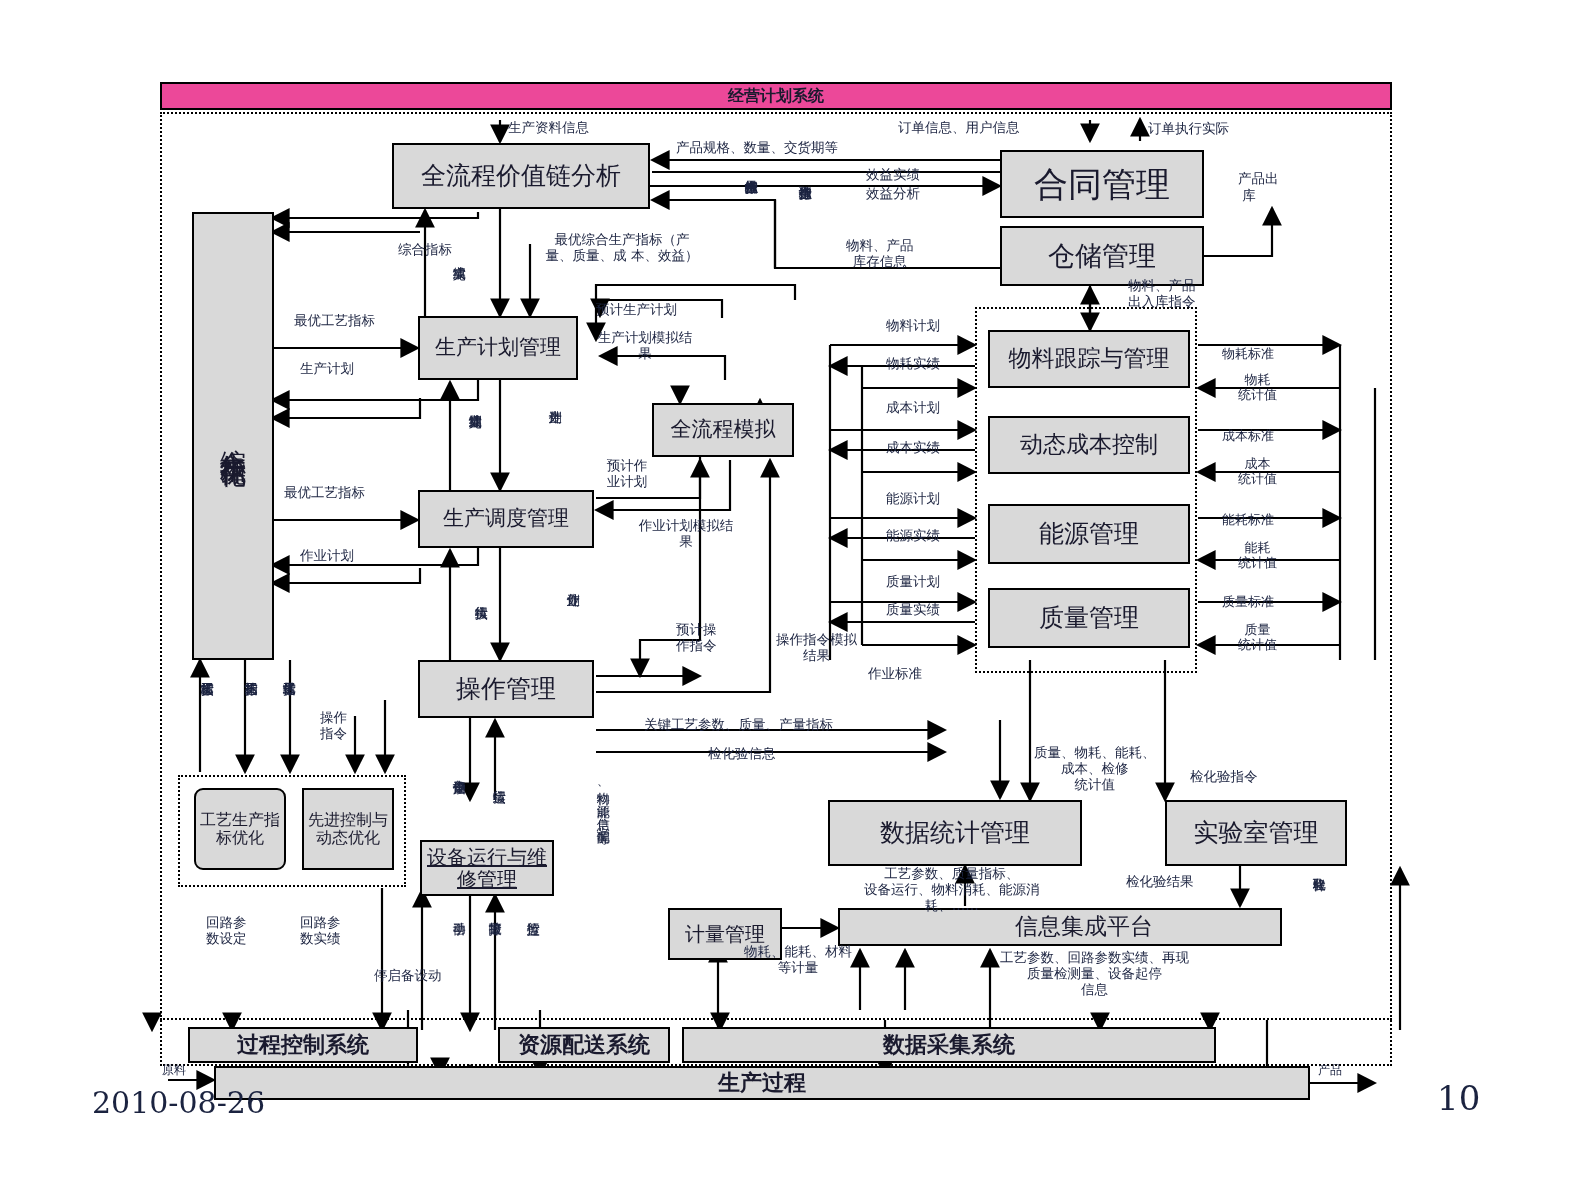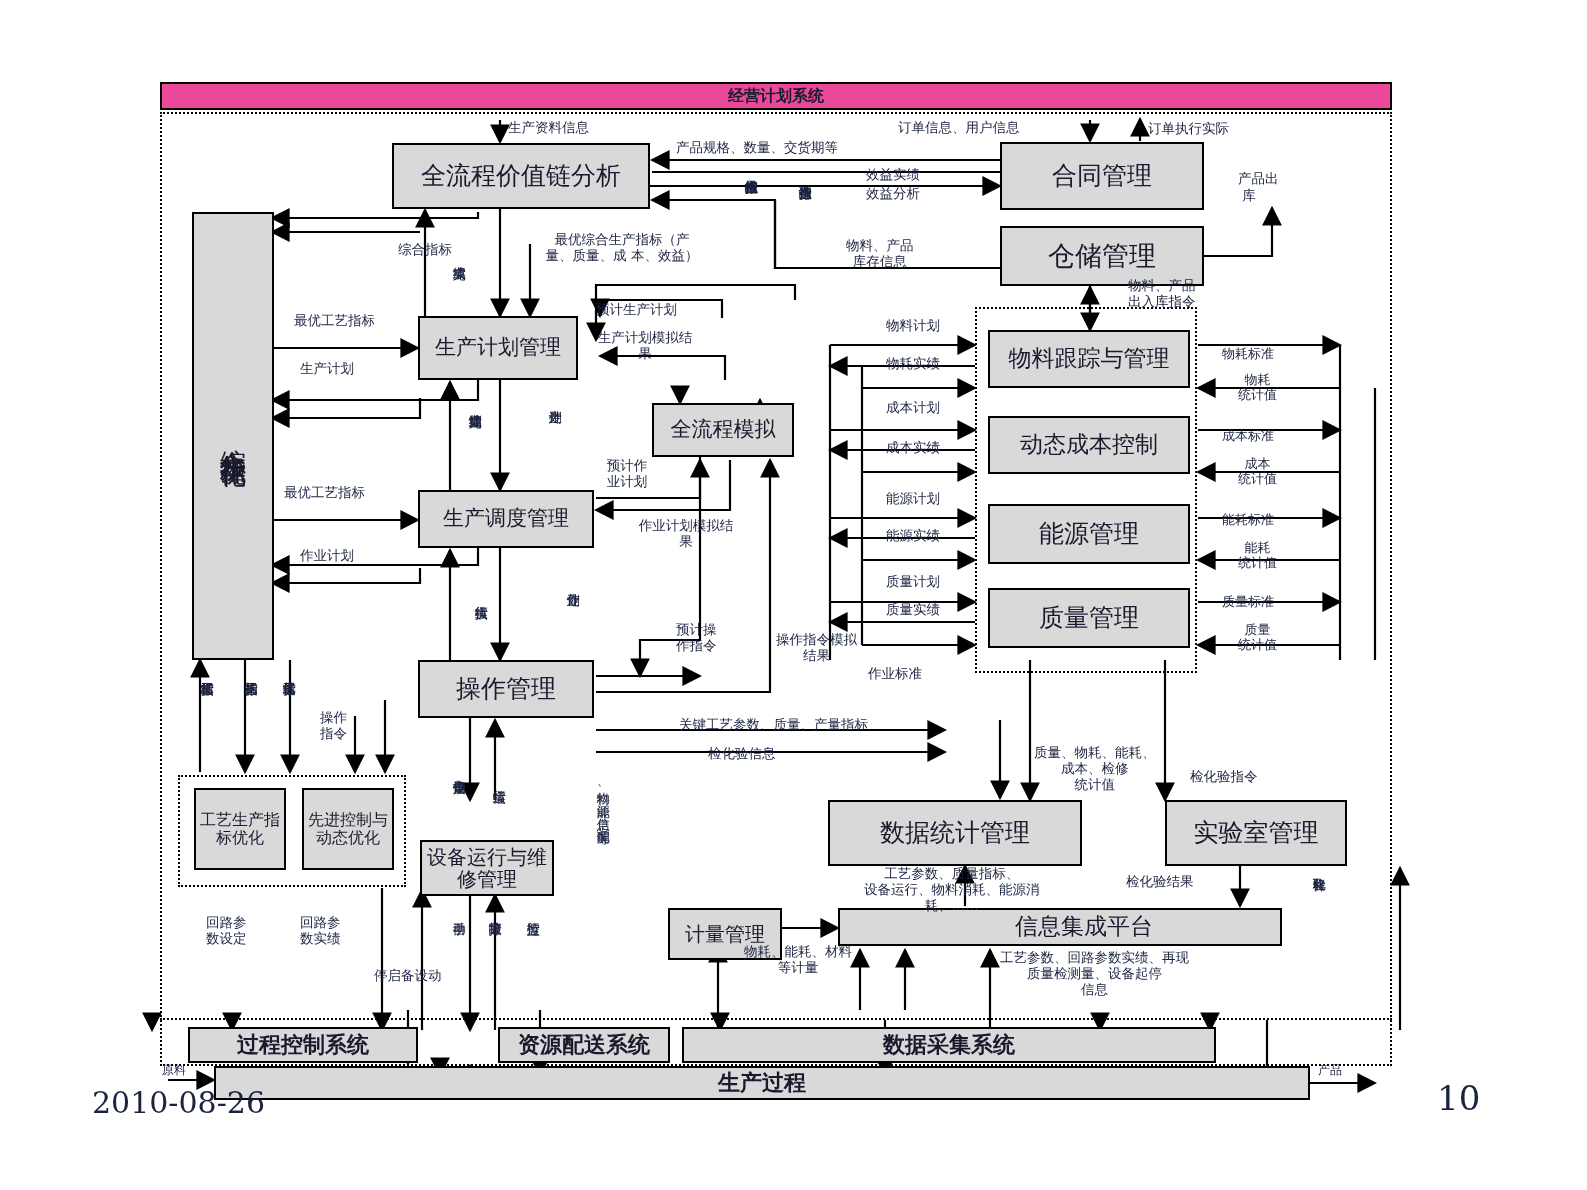--- a/index.html
+++ b/index.html
@@ -194,21 +194,21 @@
   </svg>
 
   <div class="box bar" style="left:160px;top:82px;width:1232px;height:28px;font-size:16px;font-weight:bold;">
     <span>经营计划系统</span>
   </div>
 
   <div class="box" style="left:392px;top:143px;width:258px;height:66px;font-size:25px;">
     <span>全流程价值链分析</span>
   </div>
 
-  <div class="box" style="left:1000px;top:142px;width:204px;height:68px;font-size:25px;">
+  <div class="box" style="left:1000px;top:150px;width:204px;height:68px;font-size:34px;">
     <span>合同管理</span>
   </div>
 
   <div class="box" style="left:1000px;top:226px;width:204px;height:60px;font-size:27px;">
     <span>仓储管理</span>
   </div>
 
   <div class="box vbox" style="left:192px;top:212px;width:82px;height:448px;font-size:26px;">
     <span>综合生产指标优化</span>
   </div>
@@ -238,29 +238,29 @@
   </div>
 
   <div class="box" style="left:988px;top:504px;width:202px;height:60px;font-size:25px;">
     <span>能源管理</span>
   </div>
 
   <div class="box" style="left:418px;top:660px;width:176px;height:58px;font-size:25px;">
     <span>操作管理</span>
   </div>
 
-  <div class="box thin" style="left:194px;top:788px;width:92px;height:82px;font-size:16px;padding:0 3px;">
+  <div class="box thin" style="left:194px;top:788px;width:92px;height:82px;font-size:16px;padding:0 3px;border-radius:9px;">
     <span class="lblwrap">工艺生产指标优化</span>
   </div>
 
   <div class="box thin" style="left:302px;top:788px;width:92px;height:82px;font-size:16px;padding:0 3px;">
     <span>先进控制与动态优化</span>
   </div>
 
-  <div class="box" style="left:420px;top:840px;width:134px;height:56px;font-size:20px;">
+  <div class="box" style="left:420px;top:840px;width:134px;height:56px;font-size:20px;text-decoration:underline;">
     <span>设备运行与维修管理</span>
   </div>
 
   <div class="box" style="left:828px;top:800px;width:254px;height:66px;font-size:25px;">
     <span>数据统计管理</span>
   </div>
 
   <div class="box" style="left:1165px;top:800px;width:182px;height:66px;font-size:25px;">
     <span>实验室管理</span>
   </div>
@@ -363,21 +363,21 @@
   <div class="lbl v" style="left:452px;top:912px;font-size:13px;">手动自</div>
   <div class="lbl v" style="left:488px;top:912px;font-size:13px;">故障报警</div>
   <div class="lbl v" style="left:526px;top:912px;font-size:13px;">运行监控</div>
   <div class="lbl" style="left:374px;top:968px;">停启备设动</div>
 
   <div class="lbl" style="left:206px;top:915px;">回路参
 数设定</div>
   <div class="lbl" style="left:300px;top:915px;">回路参
 数实绩</div>
 
-  <div class="lbl" style="left:644px;top:717px;margin-left:35px;">关键工艺参数、质量、产量指标</div>
+  <div class="lbl" style="left:644px;top:717px;">关键工艺参数、质量、产量指标</div>
   <div class="lbl" style="left:708px;top:746px;">检化验信息</div>
   <div class="lbl v" style="left:596px;top:782px;font-size:13px;">物料、能源、信息、等调配</div>
 
   <div class="lbl" style="left:1034px;top:745px;">质量、物耗、能耗、
 成本、检修
 统计值</div>
   <div class="lbl" style="left:1190px;top:745px;margin-top:24px;">检化验指令</div>
   <div class="lbl" style="left:1126px;top:874px;">检化验结果</div>
   <div class="lbl v" style="left:1312px;top:868px;font-size:13px;">化验取样</div>
 

